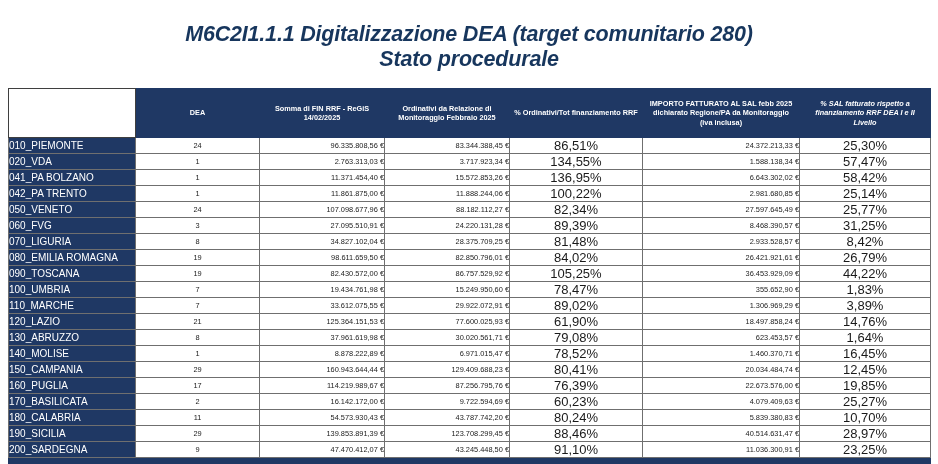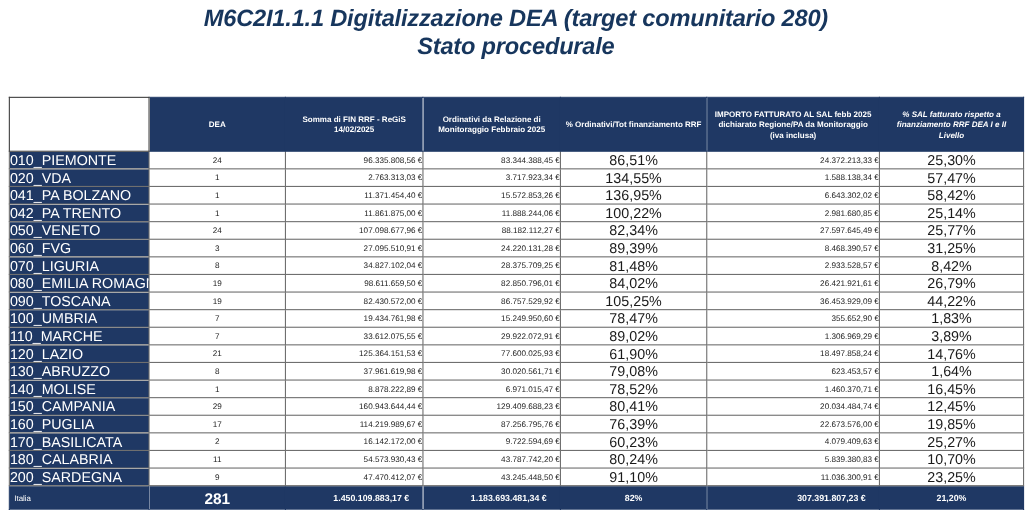--- a/index.html
+++ b/index.html
@@ -13,21 +13,21 @@
     font-family: "Liberation Sans", sans-serif;
     overflow: hidden;
   }
   .slide {
     position: relative;
     width: 938px;
     height: 464px;
     background: #ffffff;
   }
   .title-block {
-    padding-top: 5px;
+    padding-top: 22px;
     text-align: center;
     color: #17365D;
     font-weight: bold;
     font-style: italic;
     font-size: 21.5px;
     line-height: 25px;
     letter-spacing: -0.2px;
   }
   .title-line {
     display: block;
@@ -71,21 +71,21 @@
   }
   tr.head th.italic-h {
     font-style: italic;
   }
 
   
   tbody tr { height: 15.2px; }
   td.region {
     background: #1F3864;
     color: #ffffff;
-    font-size: 13px;
+    font-size: 10px;
     font-weight: normal;
     text-align: left;
     padding-left: 4px;
     white-space: nowrap;
     border-top: 1px solid #1F3864;
     border-bottom: 1px solid #1F3864;
     border-left: 1px solid #3f3f3f;
     border-right: 1px solid #3f3f3f;
   }
   td.num {
@@ -329,20 +329,29 @@
           <tr>
             <td class="region">180_CALABRIA</td>
             <td class="num">11</td>
             <td class="money">54.573.930,43 €</td>
             <td class="money">43.787.742,20 €</td>
             <td class="pct">80,24%</td>
             <td class="money">5.839.380,83 €</td>
             <td class="pct">10,70%</td>
           </tr>
           <tr>
+            <td class="region">190_SICILIA</td>
+            <td class="num">29</td>
+            <td class="money">139.853.891,39 €</td>
+            <td class="money">123.708.299,45 €</td>
+            <td class="pct">88,46%</td>
+            <td class="money">40.514.631,47 €</td>
+            <td class="pct">28,97%</td>
+          </tr>
+          <tr>
             <td class="region">200_SARDEGNA</td>
             <td class="num">9</td>
             <td class="money">47.470.412,07 €</td>
             <td class="money">43.245.448,50 €</td>
             <td class="pct">91,10%</td>
             <td class="money">11.036.300,91 €</td>
             <td class="pct">23,25%</td>
           </tr>
         </tbody>
       <tfoot>

